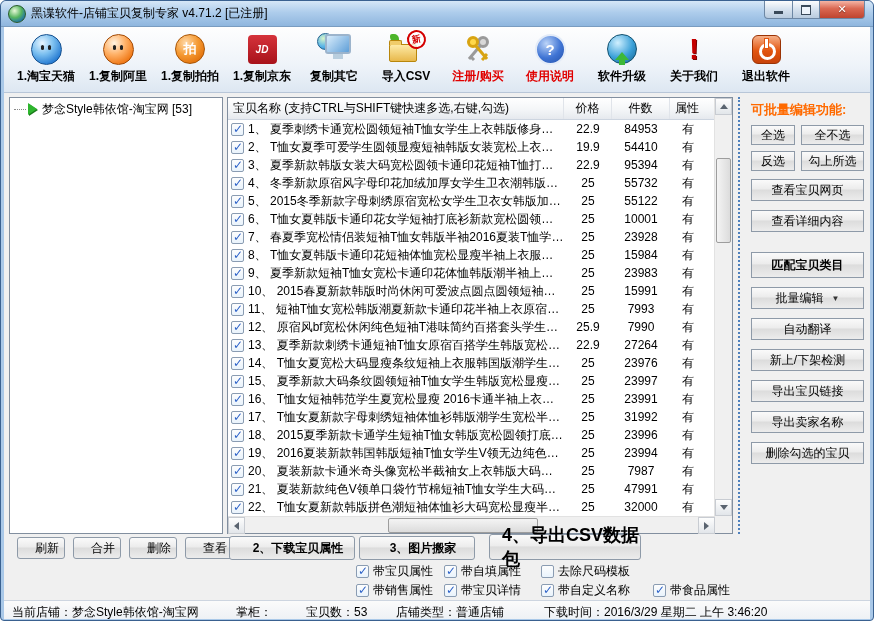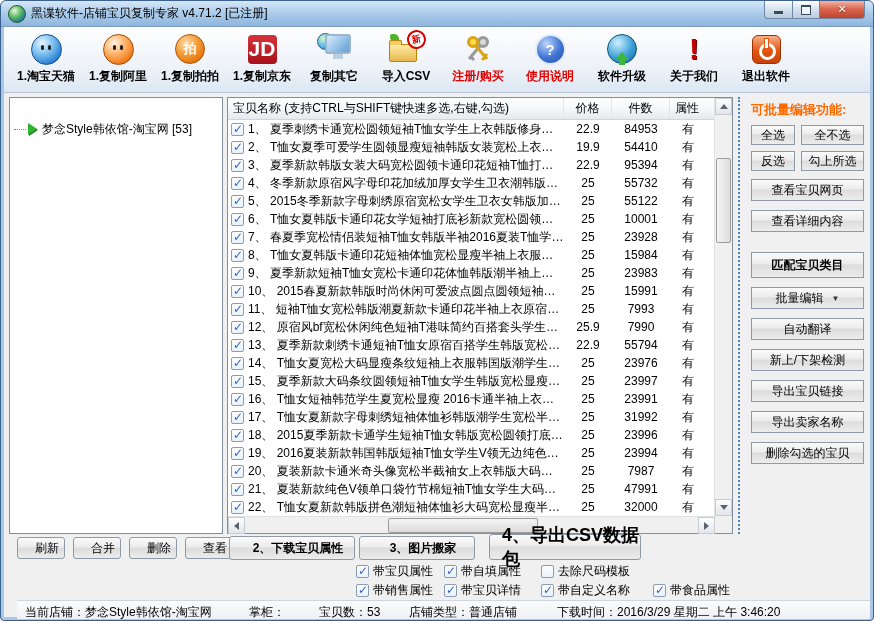--- a/index.html
+++ b/index.html
@@ -26,21 +26,21 @@
   .titem{width:72px;height:58px;display:flex;flex-direction:column;align-items:center;justify-content:flex-start;cursor:pointer;}
   .icn{width:36px;height:34px;position:relative;display:flex;align-items:center;justify-content:center;margin-top:1px;}
   .tlabel{font-size:12px;font-weight:bold;margin-top:2px;white-space:nowrap;}
   .tlabel.red{color:#e00000;}
 
   .i-ww{width:29px;height:29px;border-radius:50%;position:relative;}
   .i-ww.blue{background:radial-gradient(circle at 35% 28%,#eaf6ff,#7cc0f0 40%,#2b7fd4 75%,#1a5fae);border:1px solid #15508f;}
   .i-ww.orange{background:radial-gradient(circle at 35% 28%,#fff4e3,#ffb269 40%,#f07b1a 75%,#c85a06);border:1px solid #a34a05;}
   .i-ww::after{content:"";position:absolute;left:9px;top:10px;width:3px;height:5px;border-radius:2px;background:#222;box-shadow:7px 0 0 #222;}
   .i-pp{width:28px;height:28px;border-radius:50%;background:radial-gradient(circle at 35% 28%,#ffd9a8,#f59a33 45%,#e2720c 80%);border:1px solid #a85506;color:#fff;font-weight:bold;font-size:13px;display:flex;align-items:center;justify-content:center;}
-  .i-jd{width:29px;height:29px;border-radius:4px;background:linear-gradient(#d5333b,#a8121a);color:#fff;font-weight:bold;font-size:21px;display:flex;align-items:center;justify-content:center;}
+  .i-jd{width:29px;height:29px;border-radius:4px;background:linear-gradient(#d5333b,#a8121a);color:#fff;font-weight:bold;font-style:italic;font-size:10px;display:flex;align-items:center;justify-content:center;}
   .i-ot{width:34px;height:32px;position:relative;}
   .i-ot .mon{position:absolute;right:0;top:1px;width:22px;height:16px;border:2px solid #9cb4cc;border-radius:3px;background:linear-gradient(135deg,#d8ecfb,#5f9fd8);}
   .i-ot .mon::after{content:"";position:absolute;left:6px;bottom:-7px;width:10px;height:5px;background:#b9cede;}
   .i-ot .glb{position:absolute;left:0;top:0;width:15px;height:15px;border-radius:50%;background:radial-gradient(circle at 35% 30%,#d8f5c8,#59b5e8 55%,#2d7fc0);border:1px solid #1f618f;}
   .i-csv{width:36px;height:32px;position:relative;}
   .i-csv .fold{position:absolute;left:1px;bottom:3px;width:26px;height:16px;background:linear-gradient(#fdeaa6,#e8b84b);border:1px solid #b8860b;border-radius:2px 3px 2px 2px;}
   .i-csv .fold::before{content:"";position:absolute;left:-1px;top:-5px;width:11px;height:4px;background:#f0cc6a;border:1px solid #b8860b;border-bottom:none;border-radius:2px 2px 0 0;}
   .i-csv .leaf{position:absolute;left:2px;top:1px;width:9px;height:8px;background:#4db52a;border-radius:2px 5px 2px 5px;}
   .i-csv .badge{position:absolute;right:-2px;top:-3px;width:15px;height:15px;border:2px solid #d40000;border-radius:50%;color:#d40000;font-size:9px;font-weight:bold;display:flex;align-items:center;justify-content:center;background:rgba(255,255,255,.75);transform:rotate(-12deg);}
   .i-help{width:27px;height:27px;border-radius:50%;background:radial-gradient(circle at 35% 28%,#bcd4f8,#3f74d4 55%,#2450a8);border:2px solid #e4ecf8;color:#fff;font-weight:bold;font-size:15px;display:flex;align-items:center;justify-content:center;}
@@ -48,21 +48,21 @@
   .i-upg .arrow{position:absolute;bottom:3px;left:50%;transform:translateX(-50%);width:0;height:0;border:7px solid transparent;border-bottom:8px solid #3db838;border-top:none;}
   .i-upg .stem{position:absolute;bottom:-2px;left:50%;transform:translateX(-50%);width:6px;height:5px;background:#3db838;}
   .i-about{font-size:30px;line-height:30px;font-weight:900;color:#c40000;text-shadow:1px 1px 0 #7a0000;}
   .i-exit{width:27px;height:27px;border-radius:6px;background:linear-gradient(#f6b088,#e2550f 55%,#c8430a);border:1px solid #9a3305;position:relative;}
   .i-exit::before{content:"";position:absolute;left:6px;top:7px;width:11px;height:11px;border:3px solid #fff;border-radius:50%;}
   .i-exit::after{content:"";position:absolute;left:12px;top:3px;width:3px;height:9px;background:#fff;box-shadow:0 0 0 1px #e2550f;}
   .i-keys{width:32px;height:32px;}
 
   
   .panel{position:absolute;background:#fff;border:1px solid #828f9f;box-sizing:border-box;}
-  #tree-panel{left:8px;top:96px;width:214px;height:437px;padding-top:22px;}
+  #tree-panel{left:8px;top:96px;width:214px;height:437px;padding-top:2px;}
   .tree-item{display:flex;align-items:center;height:18px;padding-left:4px;cursor:pointer;white-space:nowrap;}
   .tree-dots{width:12px;border-top:1px dotted #888;margin-right:2px;}
   .tree-arrow{width:0;height:0;border-top:6px solid transparent;border-bottom:6px solid transparent;border-left:9px solid #2eb52e;margin-right:5px;filter:drop-shadow(1px 1px 0 #1a7a1a);}
 
   #table-panel{left:226px;top:96px;width:506px;height:437px;}
   .thead{position:absolute;left:0;top:0;right:17px;height:22px;display:flex;background:linear-gradient(#ffffff,#f4f6f8 55%,#e6e9ee);border-bottom:1px solid #cdd5e0;box-sizing:border-box;font-size:12px;}
   .hcell{display:flex;align-items:center;padding-left:5px;border-right:1px solid #e0e4ea;box-sizing:border-box;white-space:nowrap;overflow:hidden;}
   .hcell.name{width:336px;}
   .hcell.price{width:48px;justify-content:center;padding-left:0;}
   .hcell.count{width:58px;justify-content:center;padding-left:0;}
@@ -119,21 +119,21 @@
   #btn-step4{left:488px;width:152px;top:533px;height:26px;font-size:18px;}
 
   .groupbox{position:absolute;left:10px;top:562px;width:338px;height:35px;border:1px solid #cfdae6;border-radius:4px;box-sizing:border-box;display:flex;align-items:center;justify-content:space-evenly;padding:0 4px;background:#f4f7fa;}
   .radio-item{display:flex;align-items:center;gap:4px;cursor:pointer;white-space:nowrap;}
   .radio{width:13px;height:13px;border-radius:50%;border:1px solid #8a9cb2;background:linear-gradient(#fdfdfd,#e9f3fc);box-sizing:border-box;position:relative;flex:0 0 auto;}
   .radio.sel::after{content:"";position:absolute;left:2px;top:2px;width:7px;height:7px;border-radius:50%;background:radial-gradient(circle at 35% 30%,#9cc4f0,#2d62c8);}
 
   .check-item{position:absolute;display:flex;align-items:center;gap:4px;cursor:pointer;white-space:nowrap;height:16px;}
 
   
-  .statusbar{position:absolute;left:16px;top:599px;right:3px;height:19px;background:linear-gradient(#fbfbfb,#eef1f5);border-top:1px solid #cdd5e0;box-sizing:border-box;}
+  .statusbar{position:absolute;left:3px;top:599px;right:3px;height:19px;background:linear-gradient(#fbfbfb,#eef1f5);border-top:1px solid #cdd5e0;box-sizing:border-box;}
   .statusbar span{position:absolute;top:3px;white-space:nowrap;font-size:12px;}
 </style>
 </head>
 <body>
 
 <div id="window">
 
   <div class="titlebar">
     <div class="app-icon"></div>
     <div class="title-text">黑谍软件-店铺宝贝复制专家  v4.71.2 [已注册]</div>
@@ -364,21 +364,21 @@
           <span class="cell price">25.9</span>
           <span class="cell count">7990</span>
           <span class="cell attr">有</span>
         </div>
         <div class="trow">
           <span class="cell name">
             <span class="cb checked"></span>
             <span class="rowtext">13、 夏季新款刺绣卡通短袖T恤女原宿百搭学生韩版宽松打底...</span>
           </span>
           <span class="cell price">22.9</span>
-          <span class="cell count">55794</span>
+          <span class="cell count">27264</span>
           <span class="cell attr">有</span>
         </div>
         <div class="trow">
           <span class="cell name">
             <span class="cb checked"></span>
             <span class="rowtext">14、 T恤女夏宽松大码显瘦条纹短袖上衣服韩国版潮学生半袖...</span>
           </span>
           <span class="cell price">25</span>
           <span class="cell count">23976</span>
           <span class="cell attr">有</span>

